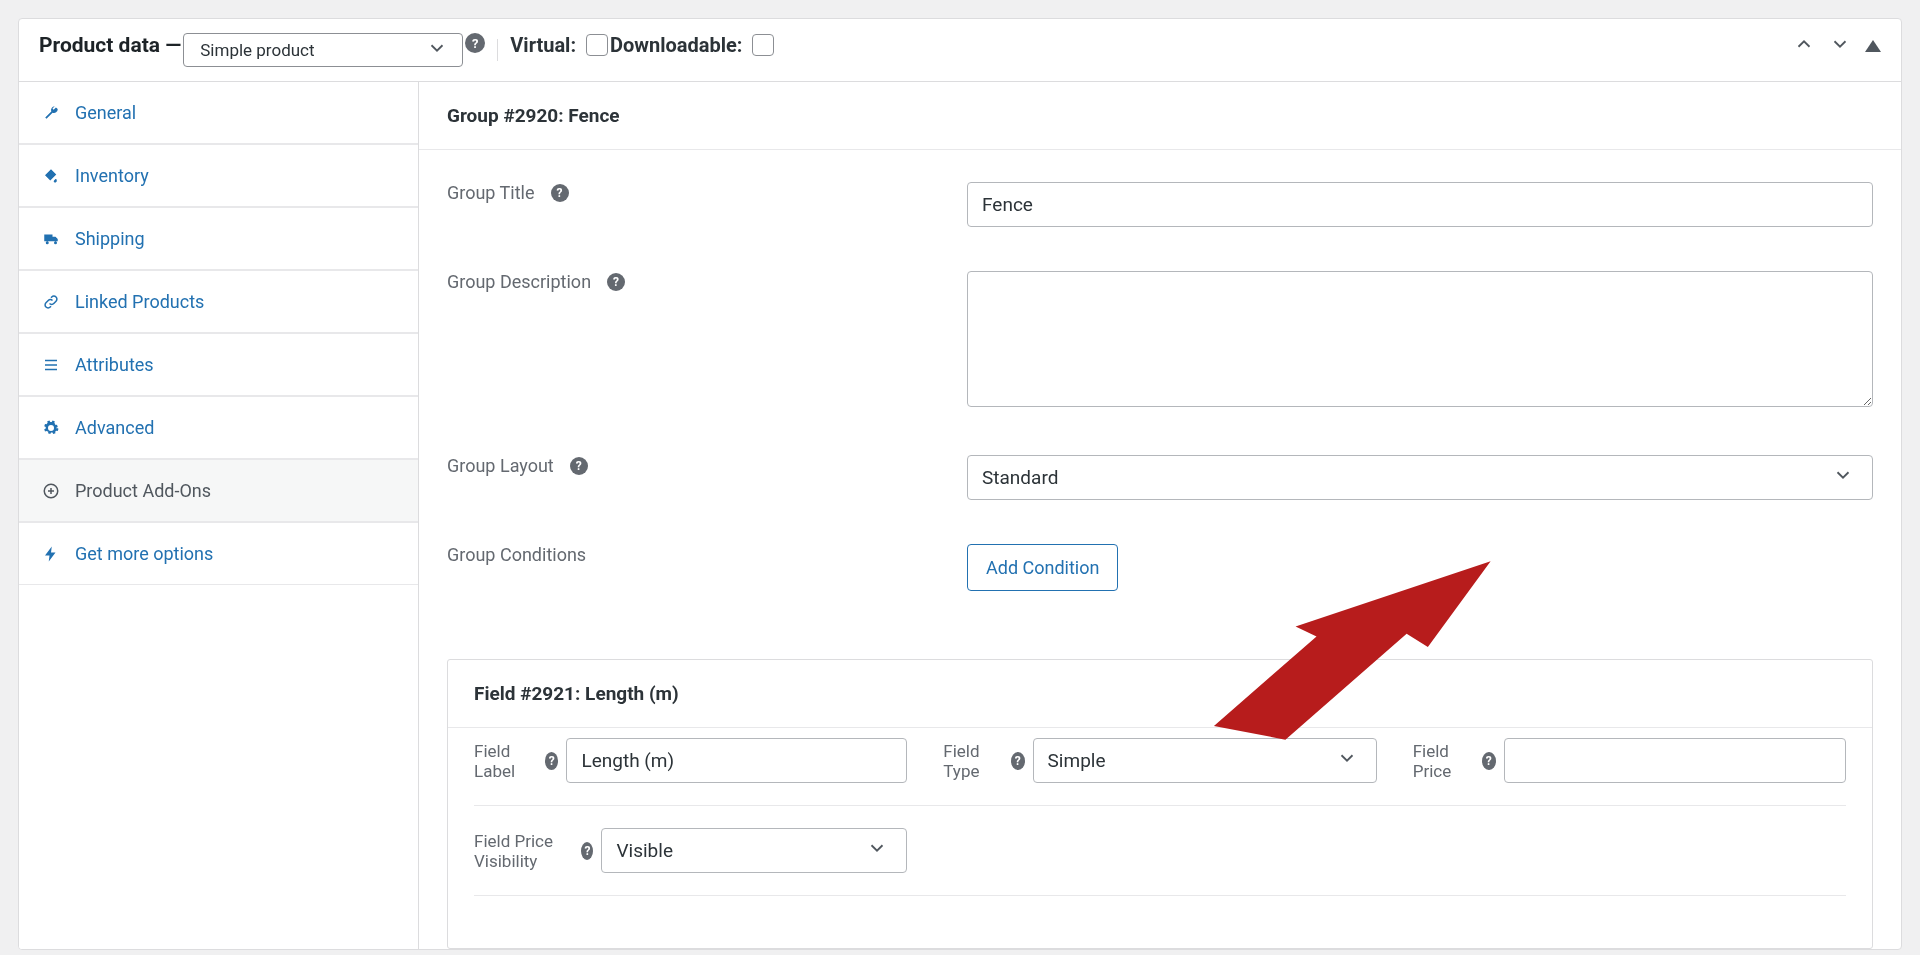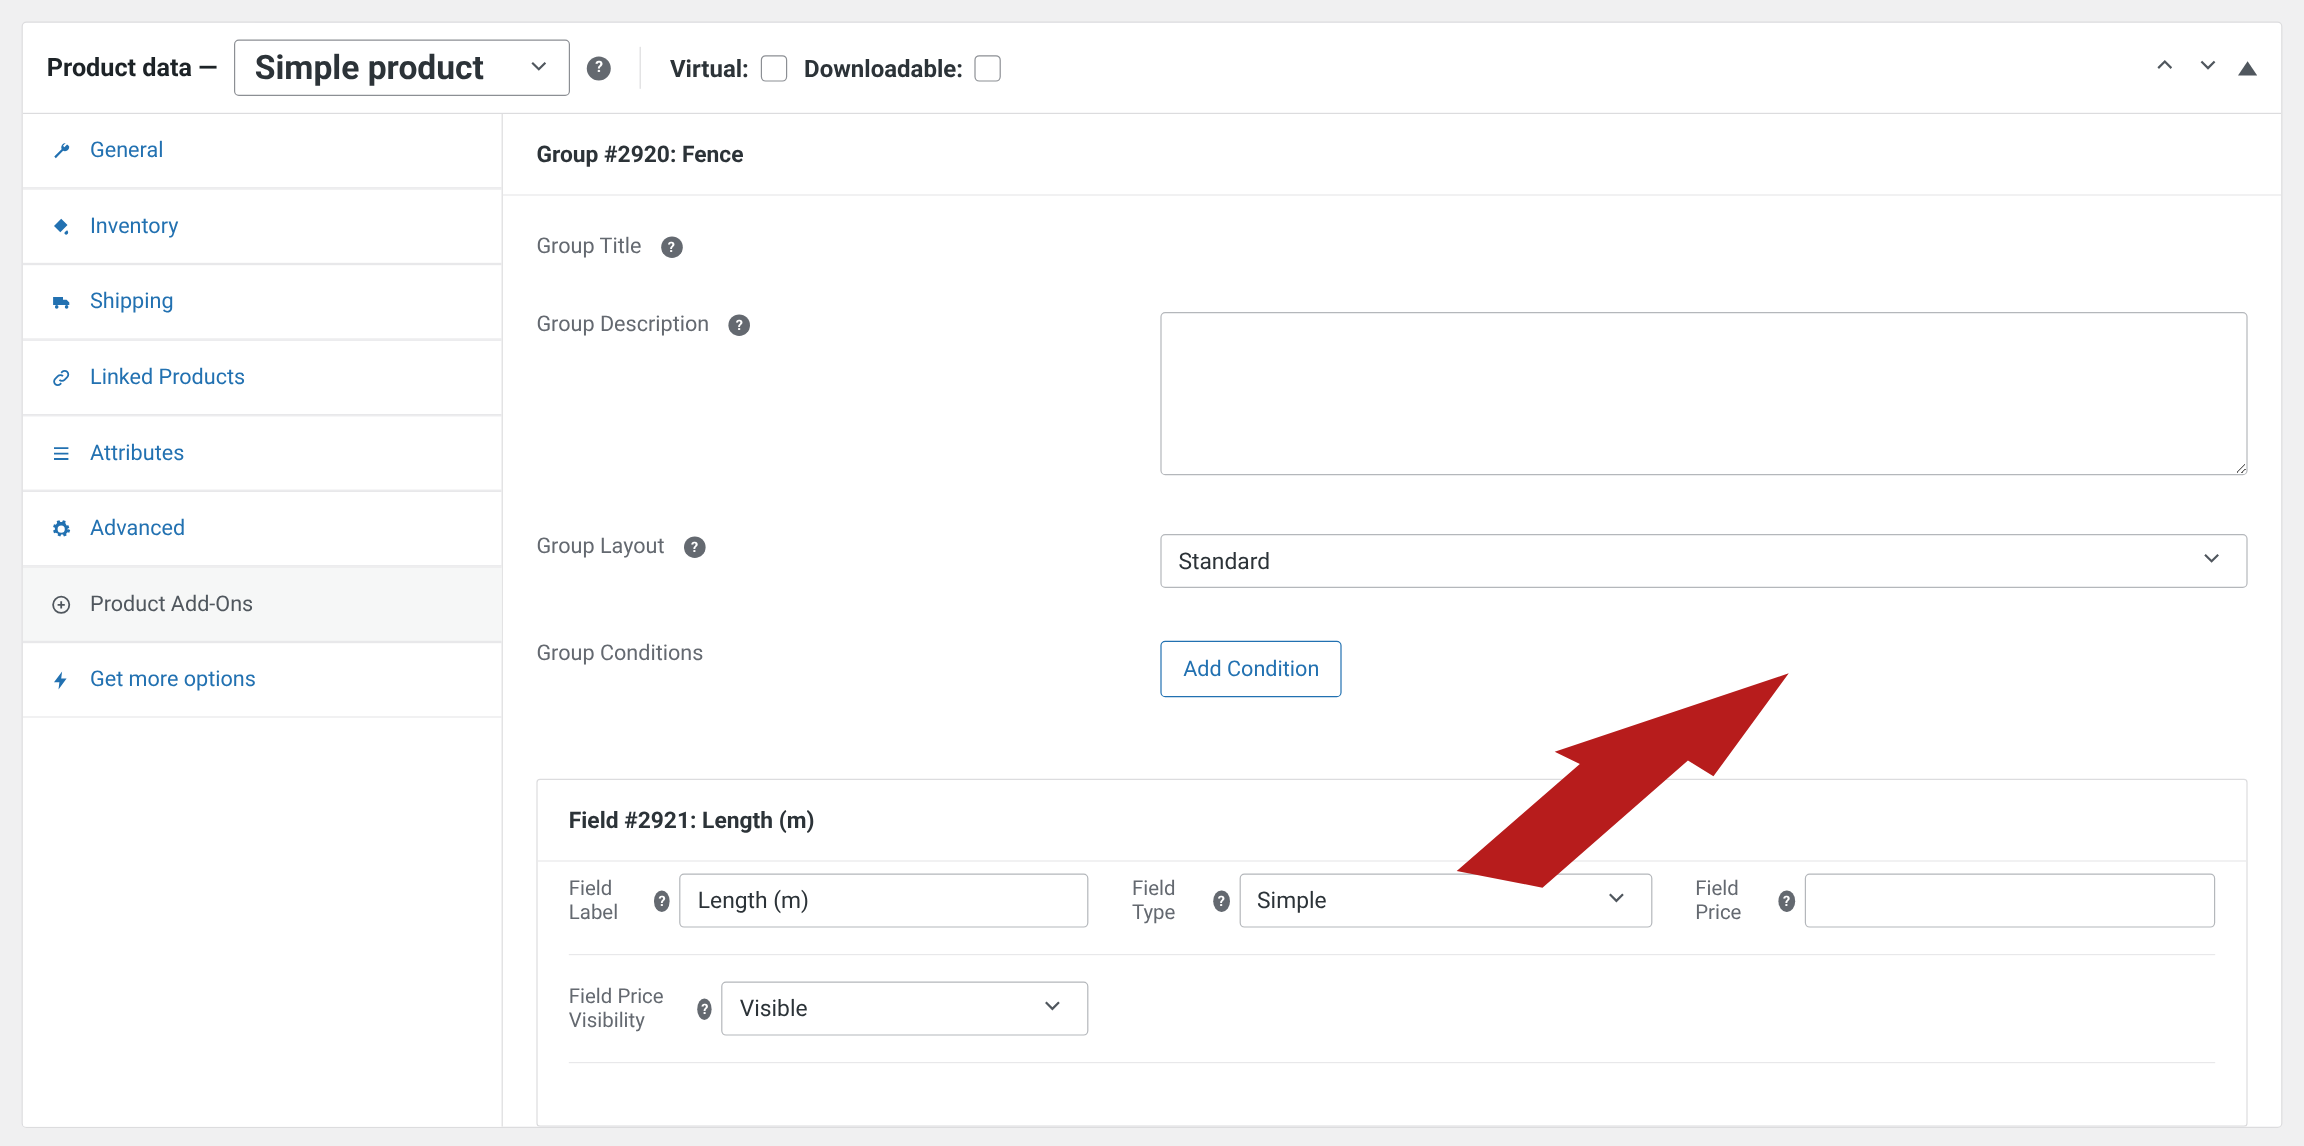--- a/index.html
+++ b/index.html
@@ -9,24 +9,24 @@
   --muted:#50575e;
   --link:#2271b1;
   --bg:#fff;
   --side:#f6f7f7;
   --outer:#f0f0f1;
   --help:#646970;
 }
 *{box-sizing:border-box;margin:0;padding:0;font-family:-apple-system,BlinkMacSystemFont,"Segoe UI",Roboto,Helvetica,Arial,sans-serif}
 body{background:var(--outer);padding:18px 18px 0 18px;font-size:18px;color:var(--text)}
 .panel{background:var(--bg);border:1px solid var(--border);border-radius:4px;overflow:hidden;position:relative}
-.panel-head{display:flex;align-items:center;padding:14px 20px;border-bottom:1px solid var(--border);gap:14px}
+.panel-head{display:flex;align-items:flex-start;padding:14px 20px;border-bottom:1px solid var(--border);gap:2px}
 .panel-head .title{font-size:21px;font-weight:700;color:#1d2327}
 .panel-head .dash{font-weight:700}
-.select-product{position:relative;display:flex;align-items:center;border:1px solid #8c8f94;border-radius:4px;padding:6px 48px 6px 16px;font-size:28px;font-weight:700;color:var(--text);background:#fff;min-width:280px}
+.select-product{position:relative;display:flex;align-items:center;border:1px solid #8c8f94;border-radius:4px;padding:6px 48px 6px 16px;font-size:17px;font-weight:400;color:var(--text);background:#fff;min-width:280px}
 .select-product .chev{position:absolute;right:14px;color:var(--muted)}
 .help-circle{display:inline-flex;align-items:center;justify-content:center;width:20px;height:20px;border-radius:50%;background:var(--help);color:#fff;font-size:13px;font-weight:700;line-height:1}
 .divider-v{width:1px;background:var(--border);align-self:stretch;margin:6px 10px}
 .chk-group{display:flex;align-items:center;gap:10px;font-size:20px;font-weight:700;color:var(--text)}
 .chk{width:22px;height:22px;border:1px solid #8c8f94;border-radius:4px;background:#fff;display:inline-block}
 .head-controls{margin-left:auto;display:flex;align-items:center;gap:14px;color:var(--muted)}
 .head-controls .tri{border-left:8px solid transparent;border-right:8px solid transparent;display:inline-block}
 .head-controls .tri-up{border-bottom:12px solid var(--muted)}
 .body{display:flex}
 
@@ -173,20 +173,23 @@
 
     <div class="content">
       <div class="group-title">Group #2920: Fence</div>
 
       <div class="form-section">
         <div class="row">
           <div class="row-label">
             <span>Group Title</span>
             <span class="help-sm">?</span>
           </div>
+          <div class="row-body">
+            <input class="input" value="Fence" style="">
+          </div>
         </div>
 
         <div class="row">
           <div class="row-label">
             <span>Group Description</span>
             <span class="help-sm">?</span>
           </div>
           <div class="row-body">
             <textarea class="textarea" style=""></textarea>
           </div>

